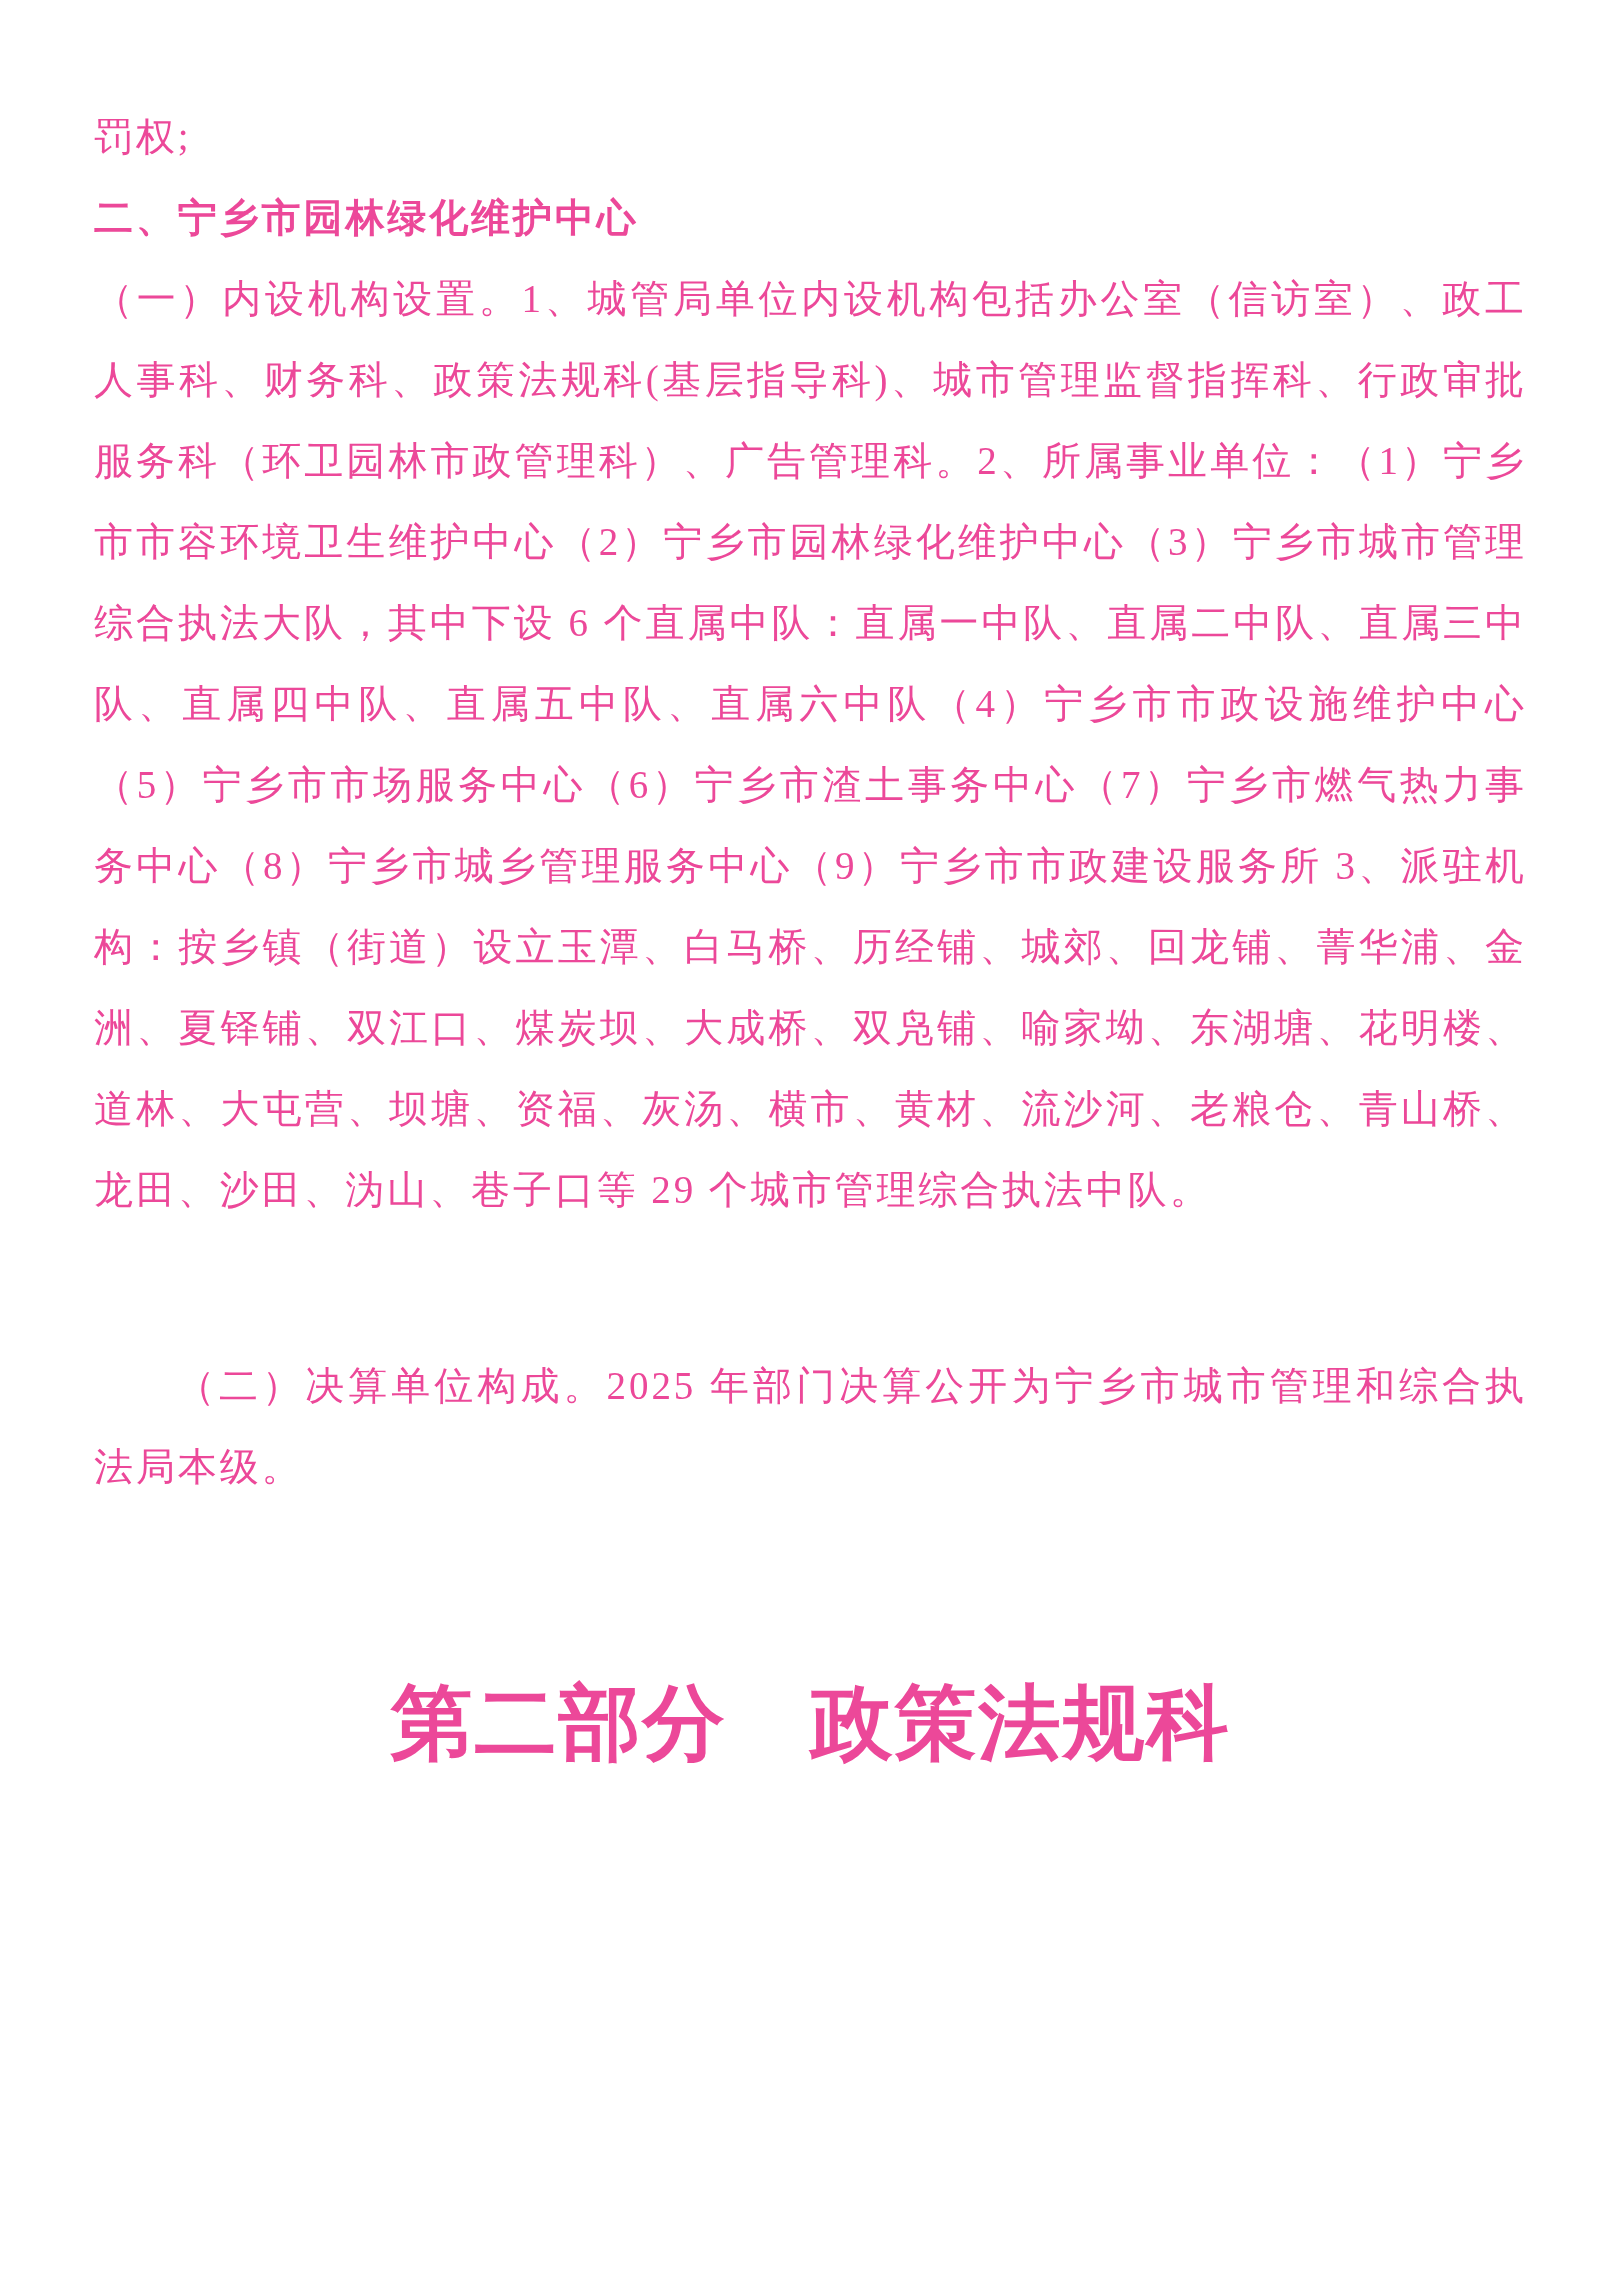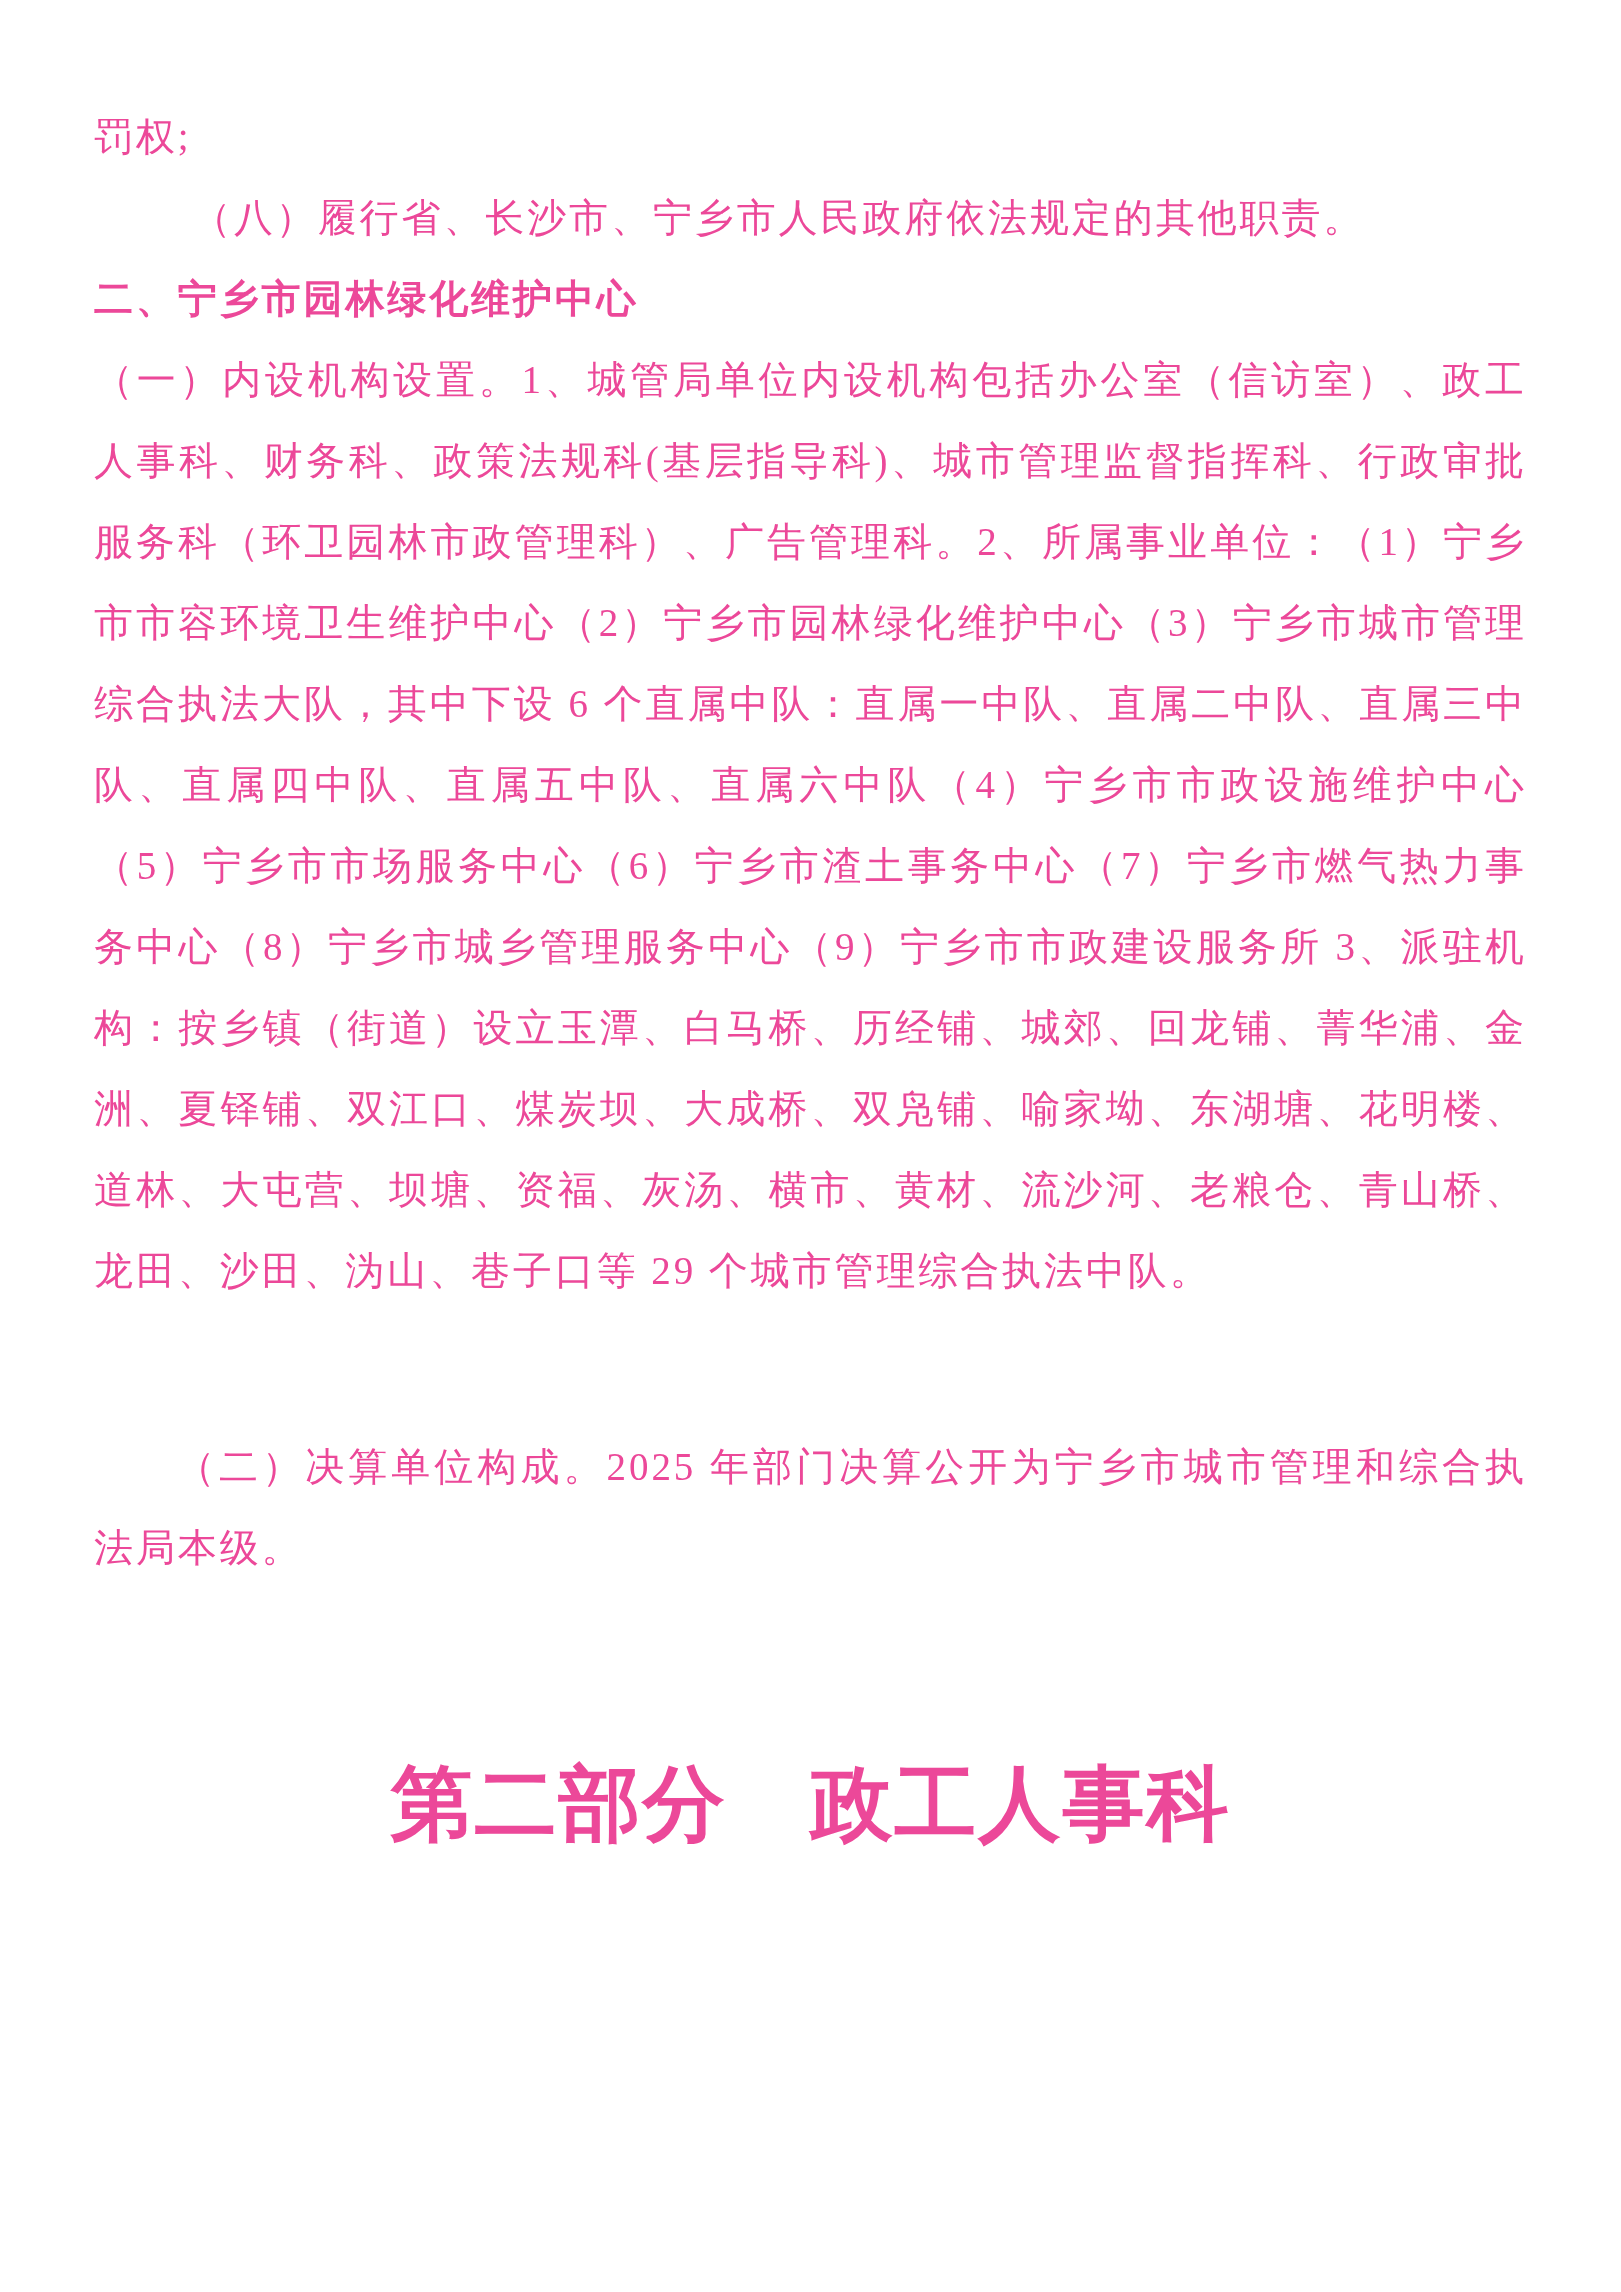--- a/index.html
+++ b/index.html
@@ -57,23 +57,22 @@
     white-space: nowrap;
     overflow: hidden;
   }
 </style>
 </head>
 <body>
 
 <div class="page">
   <p class="body one-line">罚权;</p>
 
-  <p class="body one-line indent-lg">（八）履行省、长沙市、宁乡市人民政府依法规定的其他职责。</p>
 
   <h2 class="heading">二、宁乡市园林绿化维护中心</h2>
 
   <p class="body long-para">（一）内设机构设置。1、城管局单位内设机构包括办公室（信访室）、政工人事科、财务科、政策法规科(基层指导科)、城市管理监督指挥科、行政审批服务科（环卫园林市政管理科）、广告管理科。2、所属事业单位：（1）宁乡市市容环境卫生维护中心（2）宁乡市园林绿化维护中心（3）宁乡市城市管理综合执法大队，其中下设 6 个直属中队：直属一中队、直属二中队、直属三中队、直属四中队、直属五中队、直属六中队（4）宁乡市市政设施维护中心（5）宁乡市市场服务中心（6）宁乡市渣土事务中心（7）宁乡市燃气热力事务中心（8）宁乡市城乡管理服务中心（9）宁乡市市政建设服务所 3、派驻机构：按乡镇（街道）设立玉潭、白马桥、历经铺、城郊、回龙铺、菁华浦、金洲、夏铎铺、双江口、煤炭坝、大成桥、双凫铺、喻家坳、东湖塘、花明楼、道林、大屯营、坝塘、资福、灰汤、横市、黄材、流沙河、老粮仓、青山桥、龙田、沙田、沩山、巷子口等 29 个城市管理综合执法中队。</p>
 
   <p class="body para-two indent">（二）决算单位构成。2025 年部门决算公开为宁乡市城市管理和综合执法局本级。</p>
 
-  <h1 class="part-title">第二部分　政工人事科</h1>
+  <h1 class="part-title">第二部分　政策法规科</h1>
 </div>
 
 
 </body></html>

